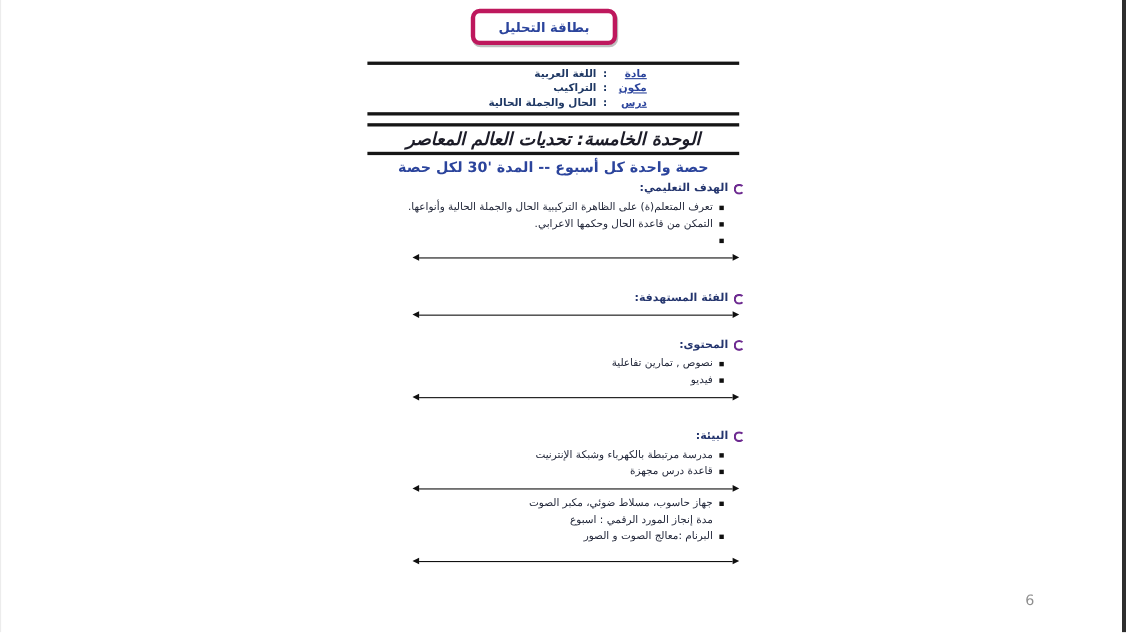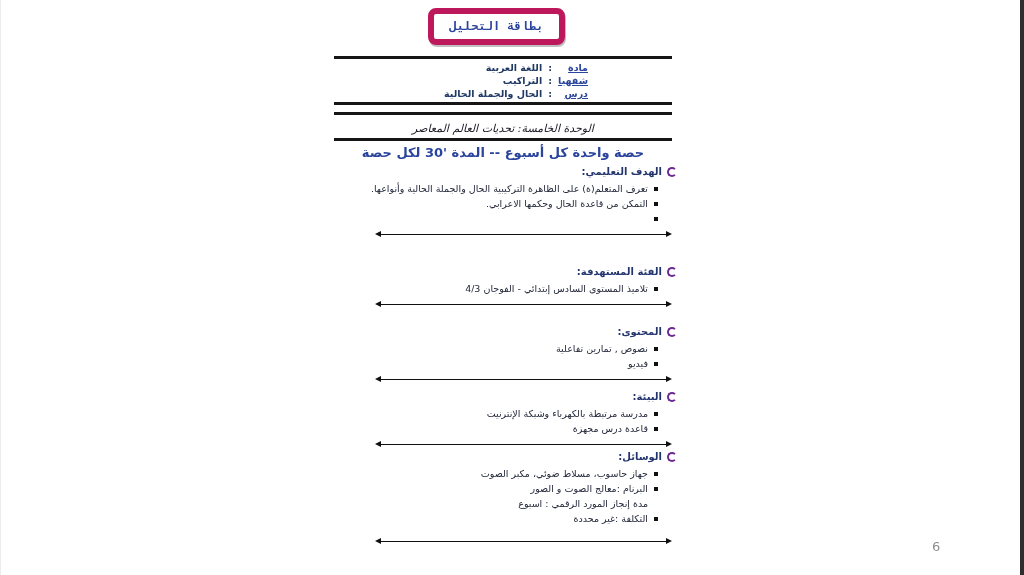--- a/index.html
+++ b/index.html
@@ -6,55 +6,54 @@
   .page {
     position:relative; width:1024px; height:575px; background:#ffffff;
     font-family:"DejaVu Sans", sans-serif; overflow:hidden;
   }
   .left-edge  { position:absolute; left:0; top:0; width:1px; height:575px; background:#ececec; }
   .right-edge { position:absolute; right:0; top:0; width:4px; height:575px; background:#2e2e2e; }
 
   
   .title-box {
     position:absolute; left:428px; top:8px; width:125px; height:25px;
-    border:6px solid #be185d; border-radius:8px; background:#fff;
+    border:4px solid #be185d; border-radius:8px; background:#fff;
     display:flex; align-items:center; justify-content:center;
     box-shadow:1px 2px 0 rgba(0,0,0,0.25);
-    font-family:Liberation Mono, monospace;
   }
   .title-box .t { color:#2b449c; font-weight:bold; font-size:12px; direction:rtl; }
 
   
   .info-table {
     position:absolute; left:334px; top:56px; width:338px;
     border-top:3px solid #161616; border-bottom:3px solid #161616;
     padding:2px 0 2px 0;
   }
   .info-row { direction:rtl; display:flex; align-items:center; padding-right:84px; height:13px;
               font-size:9.5px; font-weight:bold; }
   .info-row .lbl { color:#2b449c; text-decoration:underline; width:30px; flex:none; }
   .info-row .col { color:#1f3864; margin:0 6px 0 6px; flex:none; }
   .info-row .val { color:#1f3864; white-space:nowrap; }
 
   
   .unit-banner {
     position:absolute; left:334px; top:112px; width:338px; text-align:center;
     border-top:3px solid #161616; border-bottom:3px solid #161616; padding:2px 0;
   }
-  .unit-banner .t { font-size:11px; font-weight:normal; font-style:italic; color:#1c1c28; direction:rtl; }
+  .unit-banner .t { font-size:16px; font-weight:bold; font-style:italic; color:#1c1c28; direction:rtl; }
 
   
   .schedule {
     position:absolute; left:334px; top:145px; width:338px; text-align:center;
     direction:rtl; font-size:13px; font-weight:bold; color:#2b449c;
   }
 
   
   .section { position:absolute; left:334px; width:338px; direction:rtl; }
-  .s1{top:165px} .s2{top:265px} .s3{top:325px} .s4{top:390px} .s5{top:450px}
+  .s1{top:165px} .s2{top:265px} .s3{top:307px} .s4{top:390px} .s5{top:450px}
 
   .sec-header { display:flex; align-items:center; gap:5px; height:13px; margin:0 -5px 3px 0; }
   .c-icon { width:6px; height:6px; border:2.5px solid #6d2a90; border-right-color:transparent;
             border-radius:50%; flex:none; }
   .sec-title { font-size:10px; font-weight:bold; color:#24356e; white-space:nowrap; }
 
   .li { display:flex; align-items:center; gap:6px; padding-right:14px; height:15px;
         font-size:9.5px; color:#23283a; white-space:nowrap; }
   .sq { width:4px; height:4px; background:#101010; flex:none; }
   .li.nb .sq { visibility:hidden; }
@@ -79,21 +78,21 @@
     <span class="t">بطاقة التحليل</span>
   </div>
 
   <div class="info-table">
     <div class="info-row">
       <span class="lbl">مادة</span>
       <span class="col">:</span>
       <span class="val">اللغة العربية</span>
     </div>
     <div class="info-row">
-      <span class="lbl">شفهيا</span>
+      <span class="lbl">مكون</span>
       <span class="col">:</span>
       <span class="val">التراكيب</span>
     </div>
     <div class="info-row">
       <span class="lbl">درس</span>
       <span class="col">:</span>
       <span class="val">الحال والجملة الحالية</span>
     </div>
   </div>
 
@@ -124,24 +123,20 @@
       <span class="line"></span>
       <span class="head r"></span>
     </div>
   </div>
 
   <div class="section s2">
     <div class="sec-header">
       <span class="c-icon"></span>
       <span class="sec-title">الفئة المستهدفة:</span>
     </div>
-    <div class="li">
-      <span class="sq"></span>
-      <span>تلاميذ المستوى السادس إبتدائي - الفوجان 4/3</span>
-    </div>
     <div class="arrow">
       <span class="head l"></span>
       <span class="line"></span>
       <span class="head r"></span>
     </div>
   </div>
 
   <div class="section s3">
     <div class="sec-header">
       <span class="c-icon"></span>
@@ -176,39 +171,31 @@
       <span>قاعدة درس مجهزة</span>
     </div>
     <div class="arrow">
       <span class="head l"></span>
       <span class="line"></span>
       <span class="head r"></span>
     </div>
   </div>
 
   <div class="section s5">
-    <div class="sec-header">
-      <span class="c-icon"></span>
-      <span class="sec-title">الوسائل:</span>
-    </div>
     <div class="li">
       <span class="sq"></span>
       <span>جهاز حاسوب، مسلاط ضوئي، مكبر الصوت</span>
     </div>
+    <div class="li nb">
+      <span class="sq"></span>
+      <span>مدة إنجاز المورد الرقمي : اسبوع</span>
+    </div>
     <div class="li">
       <span class="sq"></span>
       <span>البرنام :معالج الصوت و الصور</span>
-    </div>
-    <div class="li nb">
-      <span class="sq"></span>
-      <span>مدة إنجاز المورد الرقمي : اسبوع</span>
-    </div>
-    <div class="li">
-      <span class="sq"></span>
-      <span>التكلفة :غير محددة</span>
     </div>
     <div class="arrow">
       <span class="head l"></span>
       <span class="line"></span>
       <span class="head r"></span>
     </div>
   </div>
 
   <div class="page-num">6</div>
 </div>

